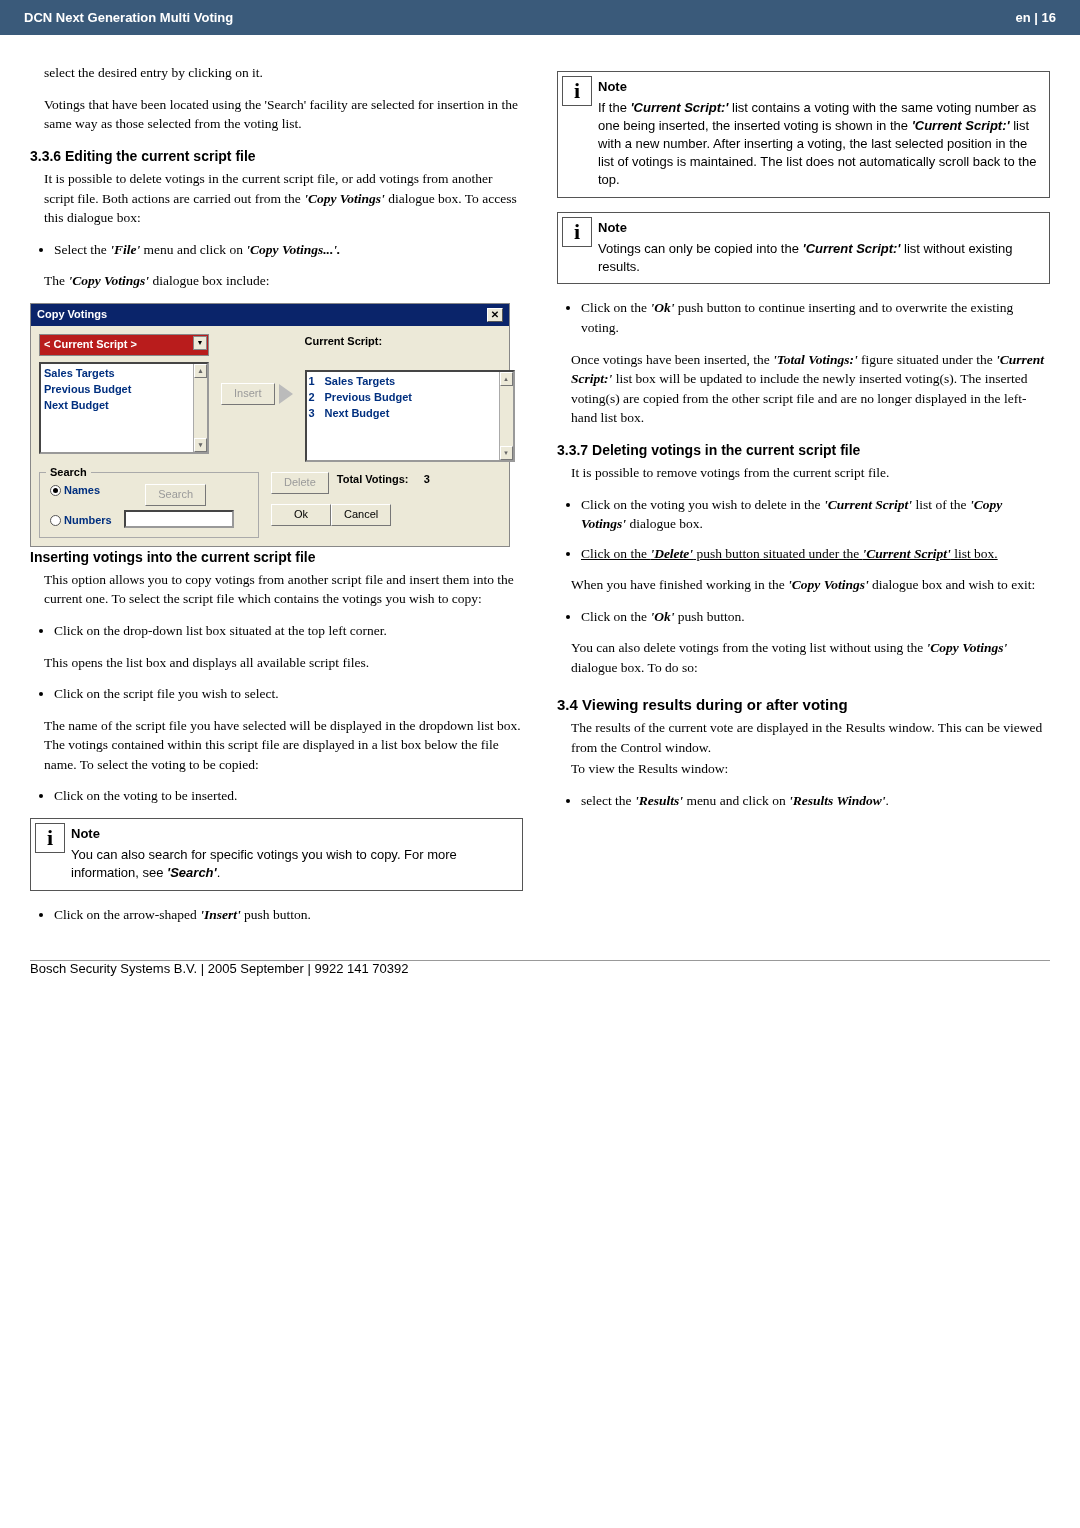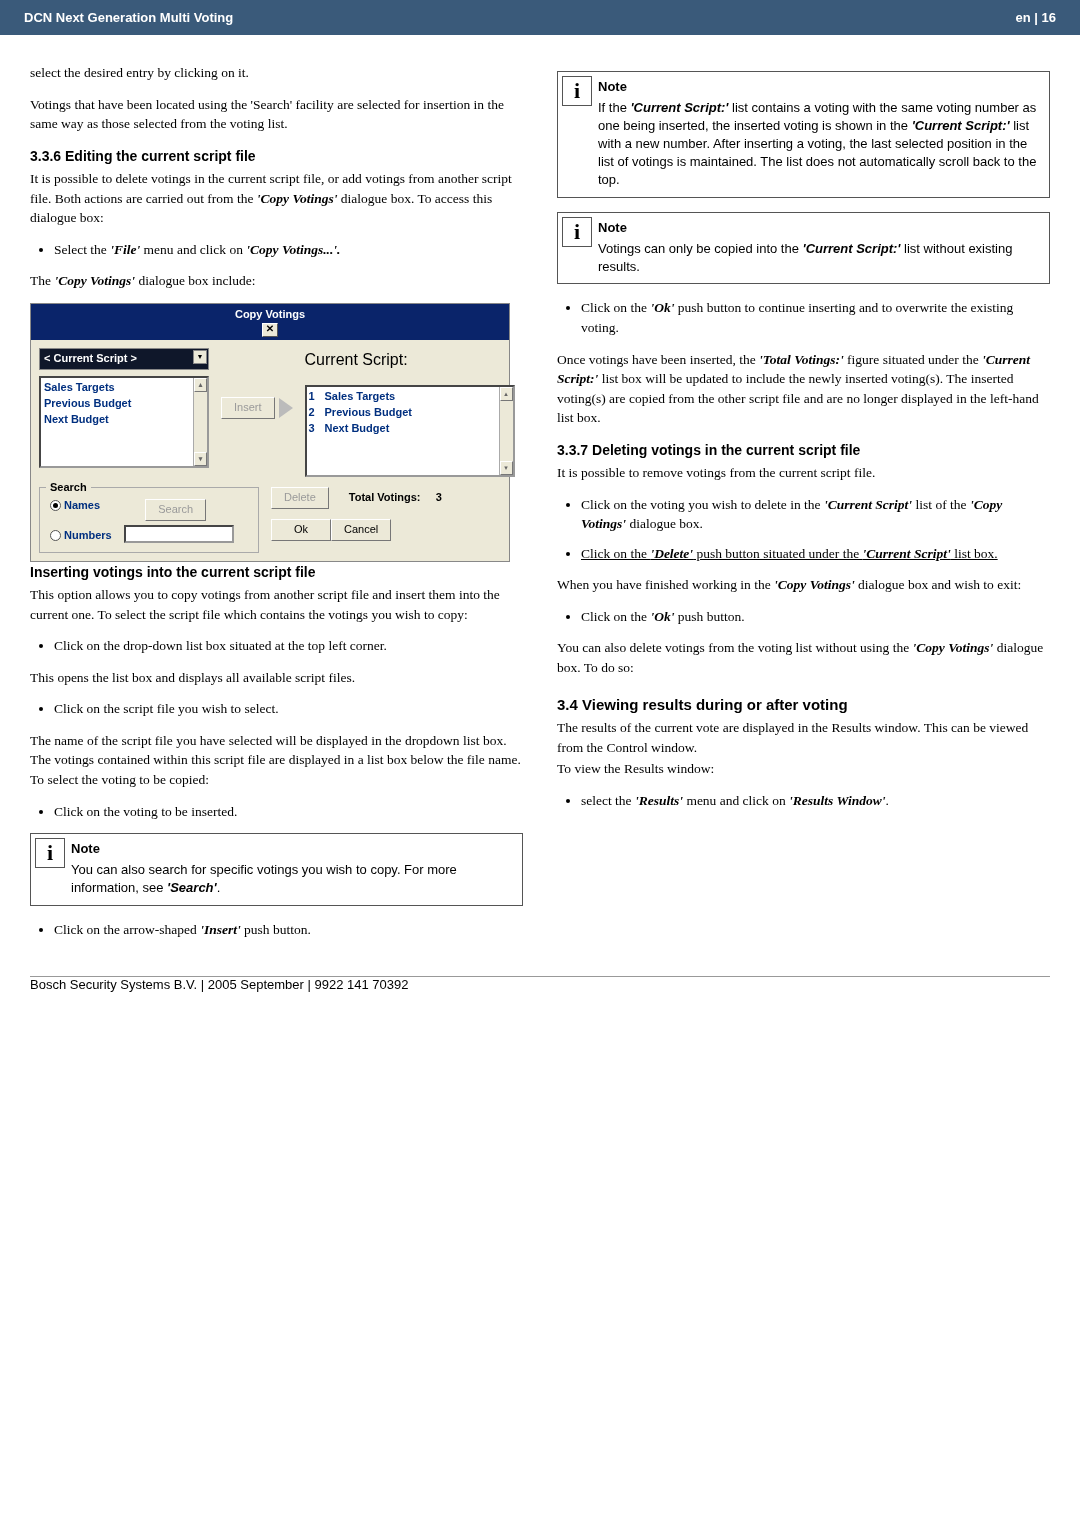--- a/index.html
+++ b/index.html
@@ -23,21 +23,21 @@
     display: flex;
     gap: 34px;
   }
   .col {
     flex: 1;
     min-width: 0;
     font-size: 13.5px;
     line-height: 1.45;
     font-family: Georgia, "Times New Roman", serif;
   }
-  .col p { margin-bottom: 12px; }
+  .col p { margin-bottom: 12px; margin-left: 14px; }
   .col h4 {
     font-family: Arial, Helvetica, sans-serif;
     font-size: 14px;
     font-weight: bold;
     margin-bottom: 3px;
   }
   .col h3 {
     font-family: Arial, Helvetica, sans-serif;
     font-size: 15px;
     font-weight: bold;
@@ -104,39 +104,38 @@
     font-size: 11px;
   }
   .dlg-title {
     background: #0a246a;
     color: #fff;
     padding: 3px 6px;
     font-weight: bold;
     display: flex;
     justify-content: space-between;
     align-items: center;
-    flex-direction: column;
   }
   .dlg-title .x {
     width: 16px;
     height: 14px;
     background: #ece9d8;
     color: #000;
     display: flex;
     align-items: center;
     justify-content: center;
     font-size: 10px;
     border: 1px solid #fff;
     border-right-color: #555;
     border-bottom-color: #555;
   }
   .dlg-body { padding: 8px; }
   .dlg-row1 { display: flex; align-items: flex-start; gap: 8px; }
   .script-sel {
-    background: #0f172a;
+    background: #b91c1c;
     color: #fff;
     font-weight: bold;
     padding: 2px 18px 2px 4px;
     font-size: 11px;
     position: relative;
     border: 1px solid #888;
     margin-bottom: 6px;
   }
   .script-sel .drop {
     position: absolute; right: 1px; top: 1px;
@@ -174,21 +173,21 @@
     font-size: 11px;
   }
   .btn.dis { color: #9a9a9a; }
   .mid-col { display:flex;flex-direction:column;align-items:center;justify-content:center;height:120px;padding:0 4px; }
   .arrow-btn {
     display:flex;align-items:center;gap:4px;
   }
   .arrow-shape {
     width:0;height:0;border-top:10px solid transparent;border-bottom:10px solid transparent;border-left:14px solid #bbb;
   }
-  .curscript-label { font-weight: normal; font-size: 16px; margin-bottom: 14px; }
+  .curscript-label { font-weight: bold; font-size: 11px; margin-bottom: 20px; }
   .right-list {
     width: 210px;
     height: 92px;
     background: #fff;
     border: 2px inset #999;
     font-size: 11px;
     position: relative;
     display: flex;
   }
   .right-list .numcol { width: 16px; padding: 2px; font-weight: bold; color: #002f7f; }
@@ -304,21 +303,21 @@
                     <span>Numbers</span>
                   </span>
               </div>
               <div style="display:flex;flex-direction:column;gap:4px;align-items:center;">
                 <span class="btn dis">Search</span>
                 <span class="searchfield"></span>
               </div>
             </div>
           </div>
           <div style="width:230px;">
-            <div style="display:flex;align-items:center;gap:20px;">
+            <div style="display:flex;align-items:flex-start;gap:8px;">
               <span class="btn dis">Delete</span>
               <span class="totvot">
                 <span>Total Votings:</span>
                 &nbsp;&nbsp;&nbsp;
                 <span>3</span>
               </span>
             </div>
             <div class="okcancel">
               <span class="btn" style="padding:2px 22px;">Ok</span>
               <span class="btn">Cancel</span>

